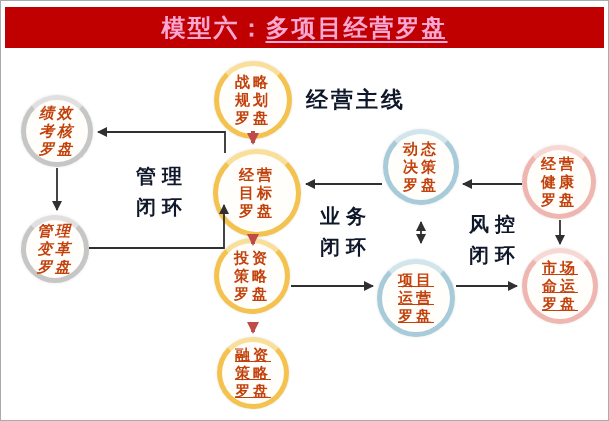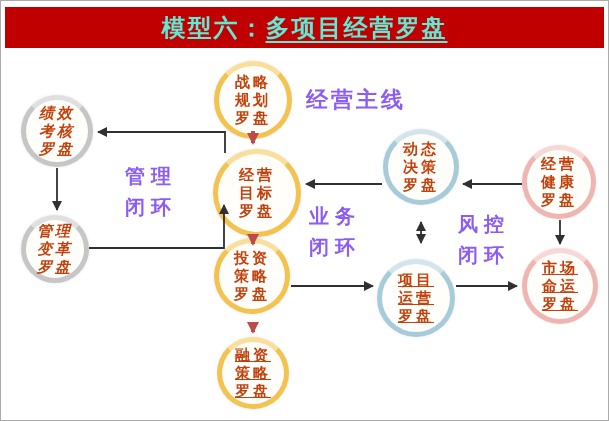--- a/index.html
+++ b/index.html
@@ -7,40 +7,40 @@
     position:relative;width:607px;height:419px;background:#ffffff;
     border:1px solid #ababab;overflow:hidden;
     font-family:"Liberation Serif","DejaVu Serif",serif;
   }
   
   .banner{
     position:absolute;left:4px;top:6px;width:599px;height:41px;
     background:#c00000;display:flex;align-items:center;justify-content:center;
   }
   .banner .title-text{
-    color:#5eead4;font-weight:bold;font-size:24px;letter-spacing:2px;white-space:nowrap;
+    color:#f9a8d4;font-weight:bold;font-size:24px;letter-spacing:2px;white-space:nowrap;
   }
   .banner .title-underlined{
     text-decoration:underline;text-decoration-thickness:2px;text-underline-offset:5px;
   }
   
   .node{
     position:absolute;border-radius:50%;box-sizing:border-box;background:#fffefb;
     display:flex;align-items:center;justify-content:center;text-align:center;
     font-weight:bold;color:#c2410c;font-size:15px;line-height:1.22;letter-spacing:3px;
     z-index:2;box-shadow:0 0 3px rgba(0,0,0,0.10);
   }
   .prelines{white-space:pre-line;}
   .ring-gold{border:5px solid #f4c24f;border-top-color:#f9df9a;}
   .ring-gray{border:5px solid #c6c6c6;border-top-color:#e0e0e0;font-style:italic;}
   .ring-blue{border:5px solid #a7cbd8;border-top-color:#d3e5ec;}
   .ring-pink{border:5px solid #efb5b0;border-top-color:#f7d8d4;}
   
   .red-label{
-    position:absolute;color:#8b5cf6;font-weight:bold;z-index:3;text-align:left;
+    position:absolute;color:#0f172a;font-weight:bold;z-index:3;text-align:center;
   }
   .lbl-main{font-size:22px;letter-spacing:3px;white-space:nowrap;}
   .lbl-loop{font-size:20px;letter-spacing:6px;line-height:1.55;}
   
   .edges-svg{position:absolute;left:0;top:0;width:100%;height:100%;z-index:4;pointer-events:none;}
 </style>
 </head>
 <body>
 
 <div class="frame">

